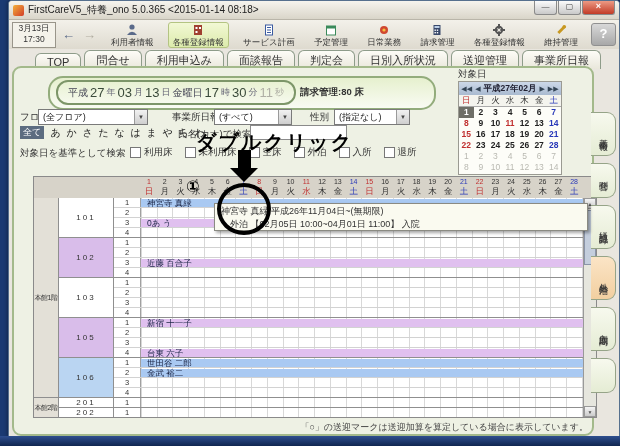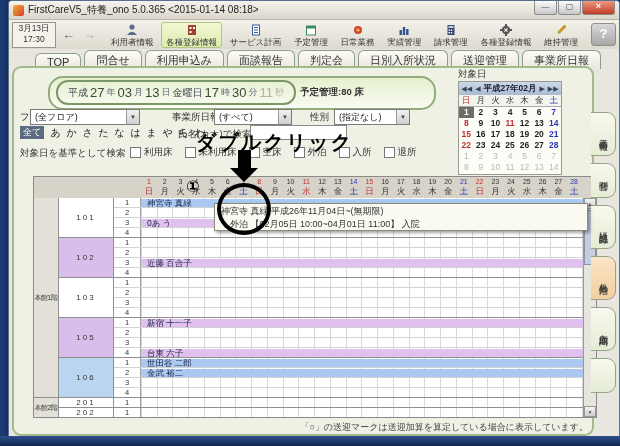--- a/index.html
+++ b/index.html
@@ -180,28 +180,20 @@
           </div>
           <div class="tool-btn">
             <div class="tool-icon"><svg viewBox="0 0 14 14">
                 <circle cx="7" cy="7" r="4" fill="#d04830"></circle>
                 <circle cx="7" cy="7" r="1.6" fill="#f4c040"></circle>
               </svg></div>
             <div>日常業務</div>
           </div>
           <div class="tool-btn">
             <div class="tool-icon"><svg viewBox="0 0 14 14">
-                <rect x="2.5" y="7" width="2.4" height="5" fill="#35508a"></rect>
-                <rect x="5.8" y="4" width="2.4" height="8" fill="#35508a"></rect>
-                <rect x="9.1" y="6" width="2.4" height="6" fill="#35508a"></rect>
-              </svg></div>
-            <div>実績管理</div>
-          </div>
-          <div class="tool-btn">
-            <div class="tool-icon"><svg viewBox="0 0 14 14">
                 <rect x="3.5" y="2" width="7" height="10" fill="#38486a"></rect>
                 <rect x="4.5" y="3" width="5" height="2" fill="#bcd0e8"></rect>
                 <rect x="4.5" y="6.5" width="1.4" height="1.4" fill="#fff"></rect>
                 <rect x="6.8" y="6.5" width="1.4" height="1.4" fill="#fff"></rect>
                 <rect x="4.5" y="9" width="1.4" height="1.4" fill="#fff"></rect>
                 <rect x="6.8" y="9" width="1.4" height="1.4" fill="#fff"></rect>
               </svg></div>
             <div>請求管理</div>
           </div>
           <div class="tool-btn">
@@ -248,25 +240,25 @@
       <span class="d-num">13</span>
       <span class="d-unit">日</span>
       <span class="d-week">金曜日</span>
       <span class="d-num">17</span>
       <span class="d-unit">時</span>
       <span class="d-num">30</span>
       <span class="d-unit">分</span>
       <span class="d-num faint">11</span>
       <span class="d-unit faint">秒</span>
     </div>
-    <div class="bed-count">予定管理:80 床</div>
+    <div class="bed-count">請求管理:80 床</div>
   </div>
 
   <div class="flt-label" style="left:20px;top:111px;">フロア</div>
-  <div class="select" style="left:30px;top:109px;width:104px;">
+  <div class="select" style="left:38px;top:109px;width:104px;">
     <span>(全フロア)</span>
     <span class="arrow-box">▼</span>
   </div>
   <div class="flt-label" style="left:172px;top:111px;">事業所日報</div>
   <div class="select" style="left:214px;top:109px;width:72px;">
     <span>(すべて)</span>
     <span class="arrow-box">▼</span>
   </div>
   <div class="flt-label" style="left:310px;top:111px;">性別</div>
   <div class="select" style="left:334px;top:109px;width:70px;">

